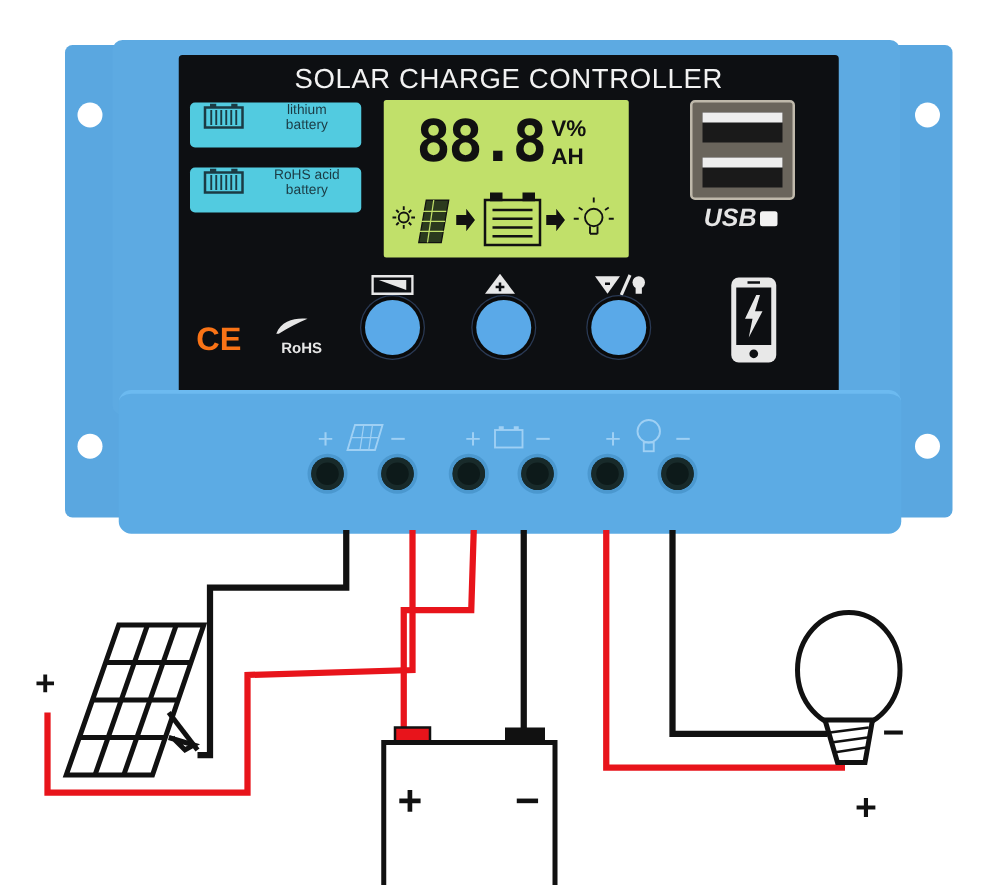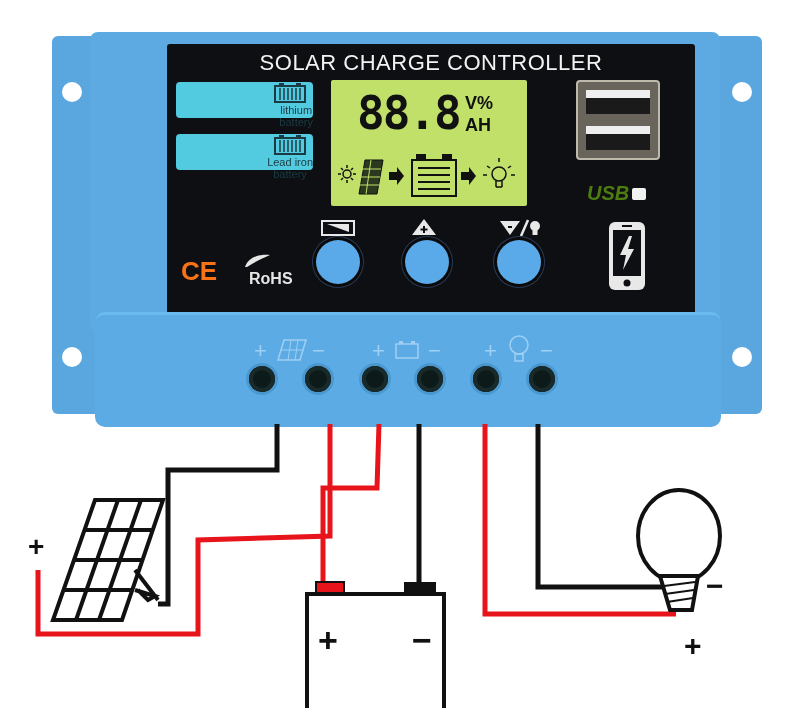--- a/index.html
+++ b/index.html
@@ -2,23 +2,23 @@
 <html><head>
 <meta charset="utf-8">
 <style>
   html,body{margin:0;padding:0;background:#ffffff;}
   body{width:800px;height:708px;position:relative;overflow:hidden;font-family:"Liberation Sans",sans-serif;}
   .abs{position:absolute;}
   
   .ear{position:absolute;background:#5aa7e0;border-radius:6px;}
   .hole{position:absolute;width:20px;height:20px;border-radius:50%;background:#fff;}
   .body{position:absolute;left:90px;top:32px;width:630px;height:300px;background:#5daae2;border-radius:8px;}
-  .panel{position:absolute;left:143px;top:44px;width:528px;height:312px;background:#0d0f12;border-radius:3px;margin-left:24px;}
+  .panel{position:absolute;left:143px;top:44px;width:528px;height:312px;background:#0d0f12;border-radius:3px;}
   .title{position:absolute;left:0;right:0;top:6px;text-align:center;color:#f2f2f2;font-size:22px;letter-spacing:0.5px;}
-  .btype{position:absolute;left:9px;width:137px;height:36px;background:#52cbe0;border-radius:4px;display:flex;align-items:flex-end;flex-direction:column;}
+  .btype{position:absolute;left:9px;width:137px;height:36px;background:#52cbe0;border-radius:4px;display:flex;align-items:flex-start;}
   .btype .bicon{width:34px;height:22px;margin-left:10px;margin-right:6px;flex:none;}
   .btype .blabel{flex:1;text-align:center;font-size:11px;line-height:12px;color:#1b3b44;}
   .lcd{position:absolute;left:164px;top:36px;width:196px;height:126px;background:#c1e06a;border-radius:2px;}
   .digits{position:absolute;left:26px;top:6px;font-family:"DejaVu Sans Mono",monospace;font-size:46px;font-weight:bold;color:#111;letter-spacing:-2px;text-align:right;}
   .units{position:absolute;left:134px;top:12px;font-size:18px;font-weight:bold;color:#111;line-height:22px;}
   .key{position:absolute;width:44px;height:44px;border-radius:50%;background:#5aa9e8;box-shadow:0 0 0 3px #0a0a0a,0 0 0 4px #2a3a55;}
   .front{position:absolute;left:95px;top:312px;width:626px;height:112px;background:#5cabe4;border-radius:10px;border-top:3px solid #6cbaf0;}
   .polar{position:absolute;top:338px;color:#9fd0f4;font-size:22px;}
   .screw{position:absolute;top:366px;width:26px;height:26px;border-radius:50%;background:#0d1a1a;box-shadow:0 0 0 3px #4b98cf, inset 0 0 0 4px #182a2a;}
 </style>
@@ -62,21 +62,21 @@
         <rect x="23" y="1" width="5" height="3" fill="#1b3b44"></rect>
         <g stroke="#1b3b44" stroke-width="1.5">
           <line x1="7" y1="6" x2="7" y2="18"></line>
           <line x1="11" y1="6" x2="11" y2="18"></line>
           <line x1="15" y1="6" x2="15" y2="18"></line>
           <line x1="19" y1="6" x2="19" y2="18"></line>
           <line x1="23" y1="6" x2="23" y2="18"></line>
           <line x1="27" y1="6" x2="27" y2="18"></line>
         </g>
       </svg>
-    <div class="blabel"><span>Lead iron</span><br><span>battery</span></div>
+    <div class="blabel"><span>RoHS acid</span><br><span>battery</span></div>
   </div>
 
   <div class="lcd">
     <div class="digits">88.8</div>
     <div class="units"><span>V%</span><br><span>AH</span></div>
     <svg class="abs" style="left:6px;top:72px;" width="186" height="50" viewBox="0 0 186 50">
       <g stroke="#111" stroke-width="1.5" fill="none">
           <circle cx="10" cy="22" r="4"></circle>
           <line x1="10" y1="13" x2="10" y2="16"></line>
           <line x1="10" y1="28" x2="10" y2="31"></line>
@@ -118,36 +118,36 @@
           <line x1="146" y1="23" x2="150" y2="23"></line>
           <line x1="174" y1="23" x2="178" y2="23"></line>
         </g>
     </svg>
   </div>
 
   <div class="abs" style="left:409px;top:36px;width:80px;height:76px;background:#6a655c;border-radius:4px;border:2px solid #bfb9ab;">
     <div class="abs" style="left:8px;top:8px;width:64px;height:24px;background:#1a1a1a;border-top:8px solid #eee;box-sizing:border-box;"></div>
     <div class="abs" style="left:8px;top:44px;width:64px;height:24px;background:#1a1a1a;border-top:8px solid #eee;box-sizing:border-box;"></div>
   </div>
-  <div class="abs" style="left:420px;top:138px;color:#4d7c0f;font-size:20px;font-weight:bold;font-style:italic;"><span>USB</span><span style="display:inline-block;width:14px;height:12px;background:#f2f2f2;margin-left:3px;border-radius:2px;"></span></div>
+  <div class="abs" style="left:420px;top:120px;color:#e5e5e5;font-size:20px;font-weight:bold;font-style:italic;"><span>USB</span><span style="display:inline-block;width:14px;height:12px;background:#f2f2f2;margin-left:3px;border-radius:2px;"></span></div>
 
   <svg class="abs" style="left:440px;top:176px;" width="40" height="72" viewBox="0 0 40 72">
     <rect x="2" y="2" width="36" height="68" rx="6" fill="#e8e8e8"></rect>
       <rect x="6" y="10" width="28" height="46" fill="#0d0f12"></rect>
       <circle cx="20" cy="63" r="3.5" fill="#0d0f12"></circle>
       <rect x="15" y="5" width="10" height="2" fill="#0d0f12"></rect>
     <polygon points="22,16 13,35 19,35 16,50 27,29 21,29 25,16" fill="#e8e8e8"></polygon>
   </svg>
 
   <div class="abs" style="left:14px;top:212px;color:#f97316;font-size:26px;font-weight:bold;">CE</div>
   <div class="abs" style="left:76px;top:210px;color:#e6e6e6;">
     <svg width="28" height="14" viewBox="0 0 28 14">
         <path d="M2 13 C6 2 18 0 27 1 C20 4 12 8 4 13 Z" fill="#e6e6e6"></path>
       </svg>
-    <div style="font-size:16px;font-weight:bold;margin-top:-2px;margin-left:6px;">RoHS</div>
+    <div style="font-size:12px;font-weight:bold;margin-top:-2px;margin-left:6px;">RoHS</div>
   </div>
 
   <svg class="abs" style="left:154px;top:176px;" width="34" height="16" viewBox="0 0 34 16">
       <rect x="1" y="1" width="32" height="14" fill="none" stroke="#e8e8e8" stroke-width="2"></rect>
       <polygon points="6,4 28,12 28,4 22,4" fill="#e8e8e8"></polygon>
     </svg>
   <svg class="abs" style="left:244px;top:174px;" width="26" height="18" viewBox="0 0 26 18">
       <polygon points="13,1 25,17 1,17" fill="#e8e8e8"></polygon>
       <line x1="13" y1="8" x2="13" y2="15" stroke="#0d0f12" stroke-width="2"></line>
       <line x1="9.5" y1="11.5" x2="16.5" y2="11.5" stroke="#0d0f12" stroke-width="2"></line>

